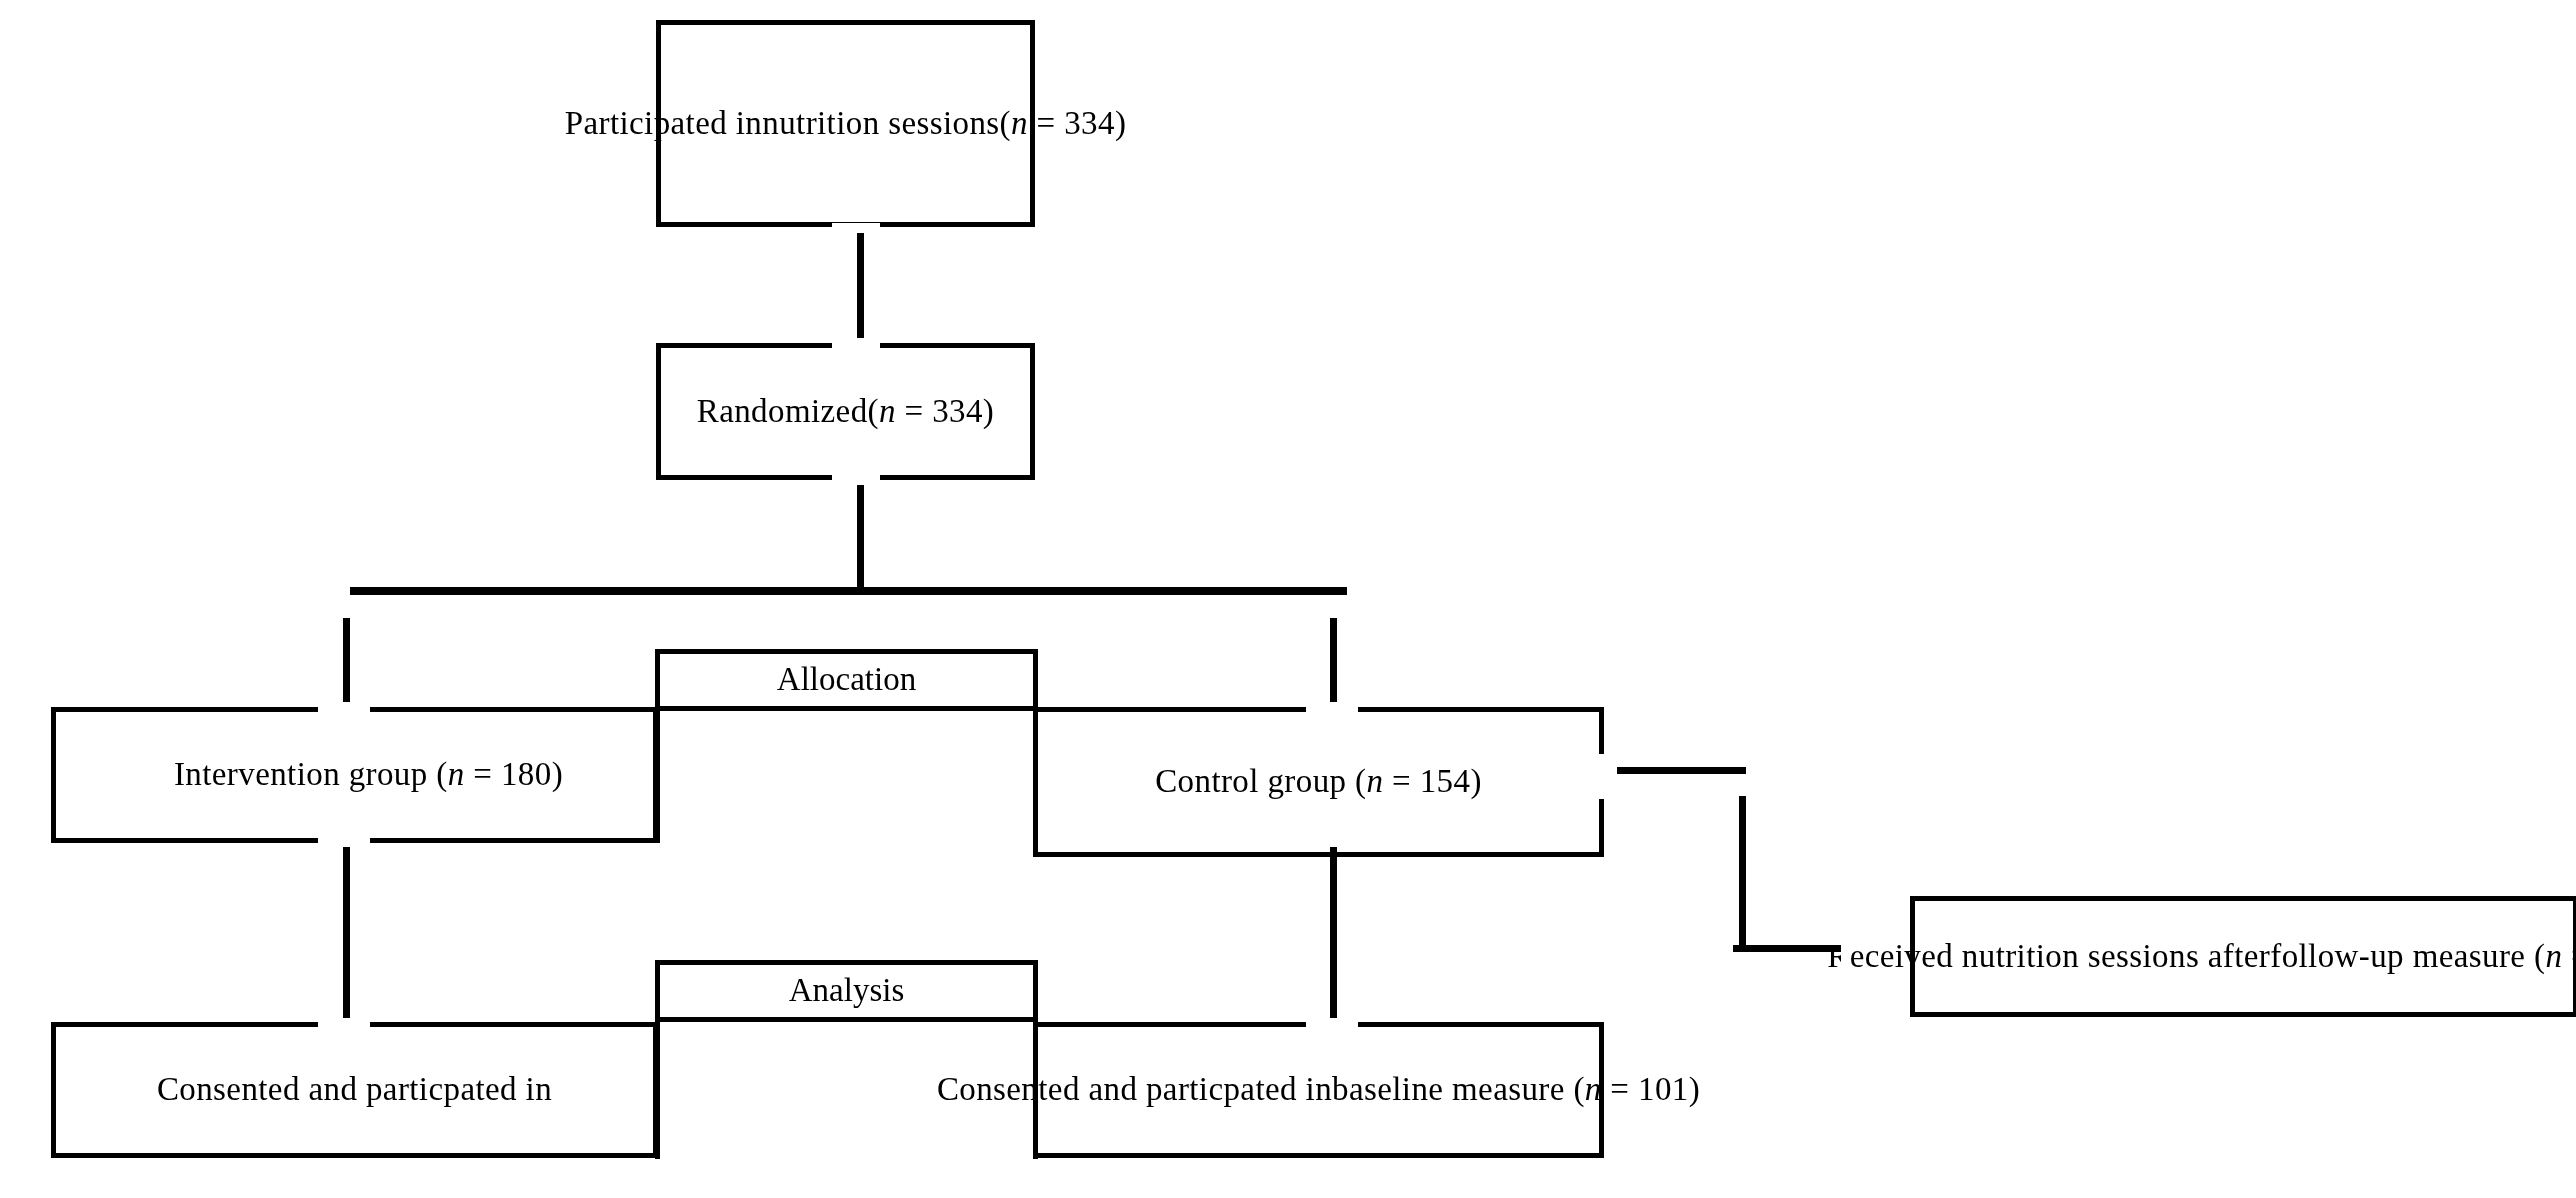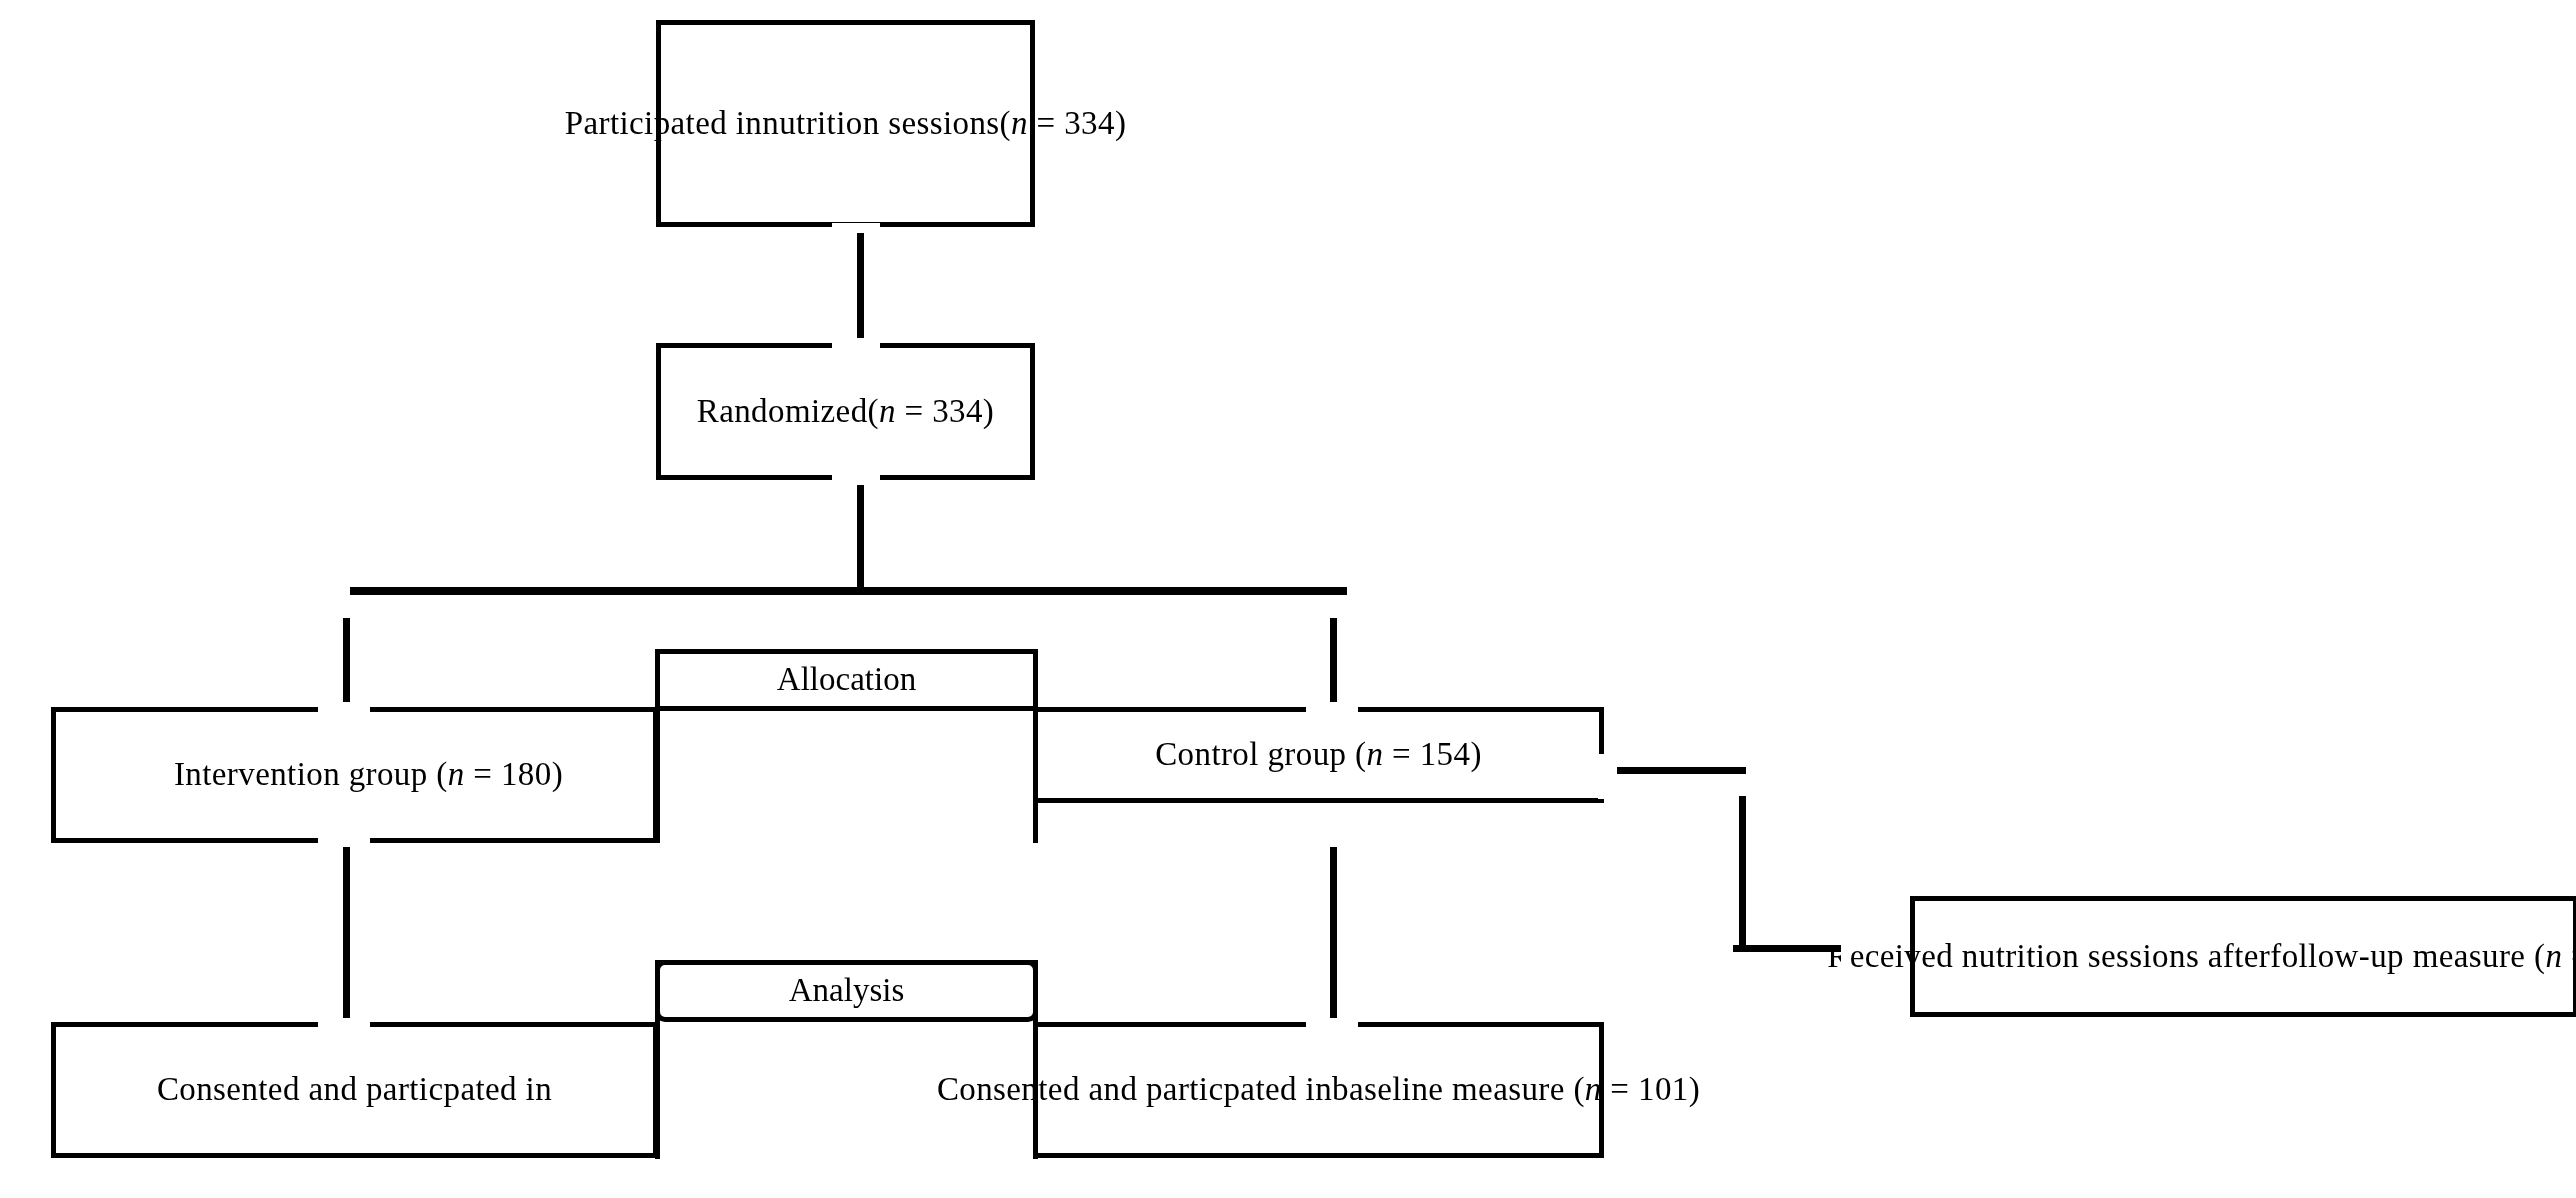--- a/index.html
+++ b/index.html
@@ -50,21 +50,21 @@
   #box-participated {
     left: 656px;  top: 20px;   width: 379px;  height: 207px;
   }
   #box-randomized {
     left: 656px;  top: 343px;  width: 379px;  height: 137px;
   }
   #box-intervention {
     left: 51px;   top: 707px;  width: 607px;  height: 136px; padding-left: 28px;
   }
   #box-control {
-    left: 1033px; top: 707px;  width: 571px;  height: 96px; text-align: right;
+    left: 1033px; top: 707px;  width: 571px;  height: 150px; text-align: right;
   }
   #box-received {
     left: 1910px; top: 896px; width: 668px;  height: 121px;
   }
   #box-baseline-left {
     left: 51px;   top: 1022px; width: 607px;  height: 136px;
   }
   #box-baseline-right {
     left: 1033px; top: 1022px; width: 571px;  height: 136px;
   }
@@ -85,21 +85,21 @@
     background: #ffffff;
     display: flex;
     align-items: center;
     justify-content: center;
     color: #000000;
     z-index: 4;
   }
   #frame-allocation { left: 655px; top: 649px;  width: 383px; height: 194px; }
   #head-allocation  { left: 655px; top: 649px;  width: 383px; height: 62px; font-family: Liberation Serif, serif; }
   #frame-analysis   { left: 655px; top: 960px; width: 383px; height: 199px; }
-  #head-analysis    { left: 655px; top: 960px; width: 383px; height: 62px; border-radius: 10px; }
+  #head-analysis    { left: 655px; top: 960px; width: 383px; height: 62px; }
 
   
   .vline {
     position: absolute;
     background: #000000;
     width: 6.5px;
     z-index: 5;
   }
   .hline {
     position: absolute;

